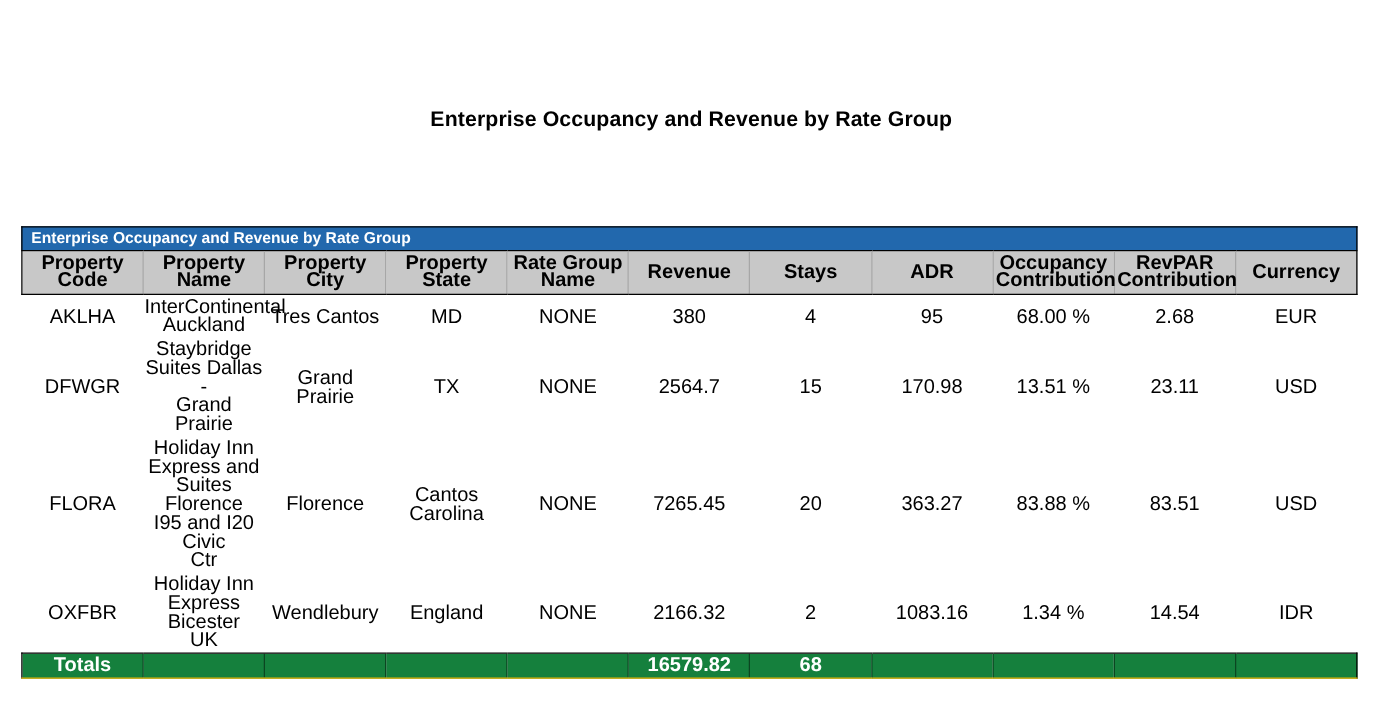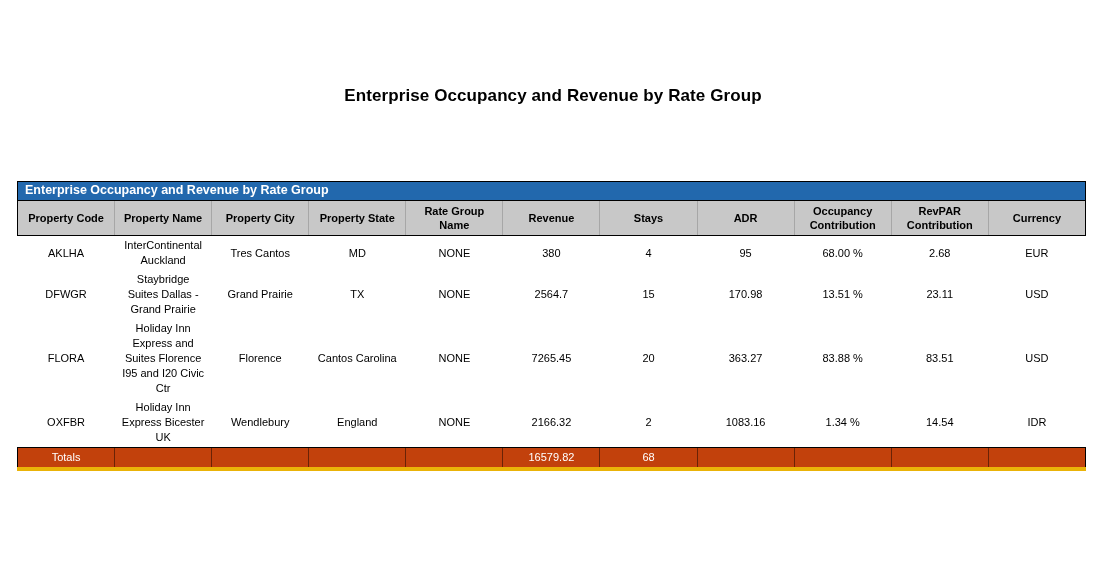--- a/index.html
+++ b/index.html
@@ -42,21 +42,21 @@
     border-bottom: none;
     color: #ffffff;
     font-size: 12.5px;
     font-weight: bold;
     padding-left: 7px;
   }
   table.report {
     width: 100%;
     table-layout: fixed;
     border-collapse: collapse;
-    font-size: 11px;
+    font-size: 16px;
   }
   table.report th {
     background: #C8C8C8;
     font-weight: bold;
     text-align: center;
     vertical-align: middle;
     padding: 3px 2px;
     line-height: 14px;
     white-space: pre-line;
     border-top: 1px solid #000;
@@ -66,27 +66,27 @@
   table.report th:first-child { border-left: 1px solid #000; }
   table.report th:last-child  { border-right: 1px solid #000; margin-top: 44px; }
   table.report td {
     text-align: center;
     vertical-align: middle;
     padding: 2px 1px;
     line-height: 15px;
   }
   td.name-cell { white-space: pre-line; margin-left: 48px; }
   tr.totals-row td {
-    background: #c2410c;
+    background: #15803d;
     color: #ffffff;
-    font-weight: normal;
+    font-weight: bold;
     height: 15px;
     padding: 2px 1px;
     border-top: 1px solid #000;
-    border-bottom: 4px solid #eab308;
+    border-bottom: 1px solid #eab308;
     border-left: 1px solid rgba(0,0,0,0.45);
   }
   tr.totals-row td:first-child { border-left: 1px solid #000; }
   tr.totals-row td:last-child  { border-right: 1px solid #000; }
 </style>
 </head>
 <body>
 
 <div class="page">
 

